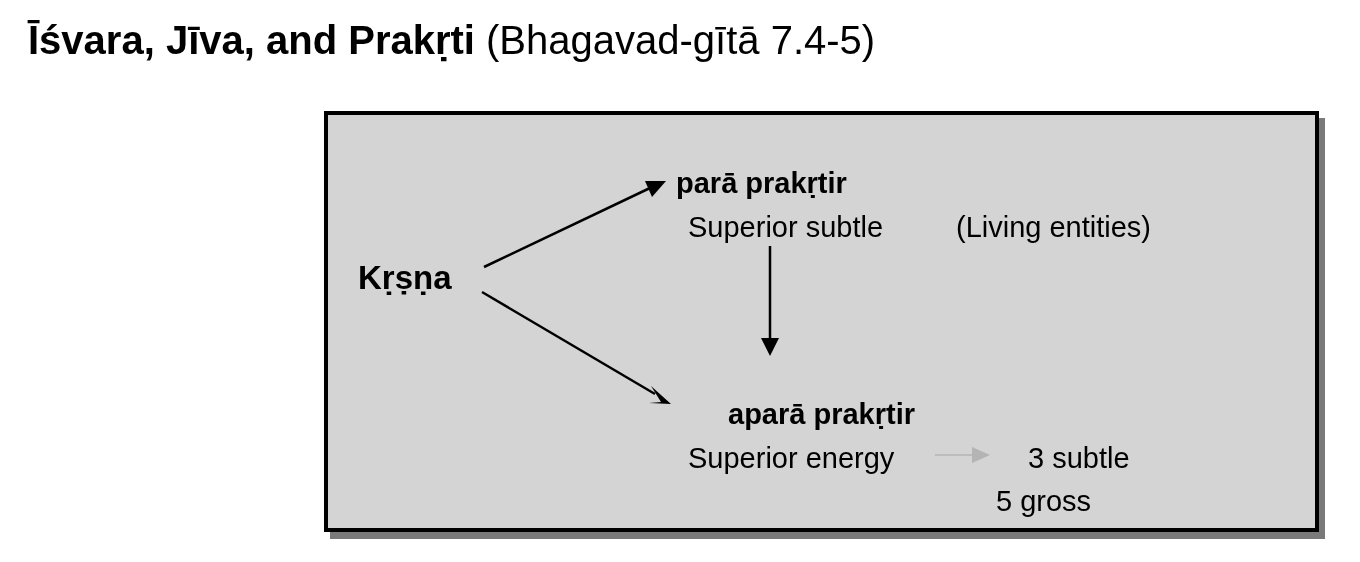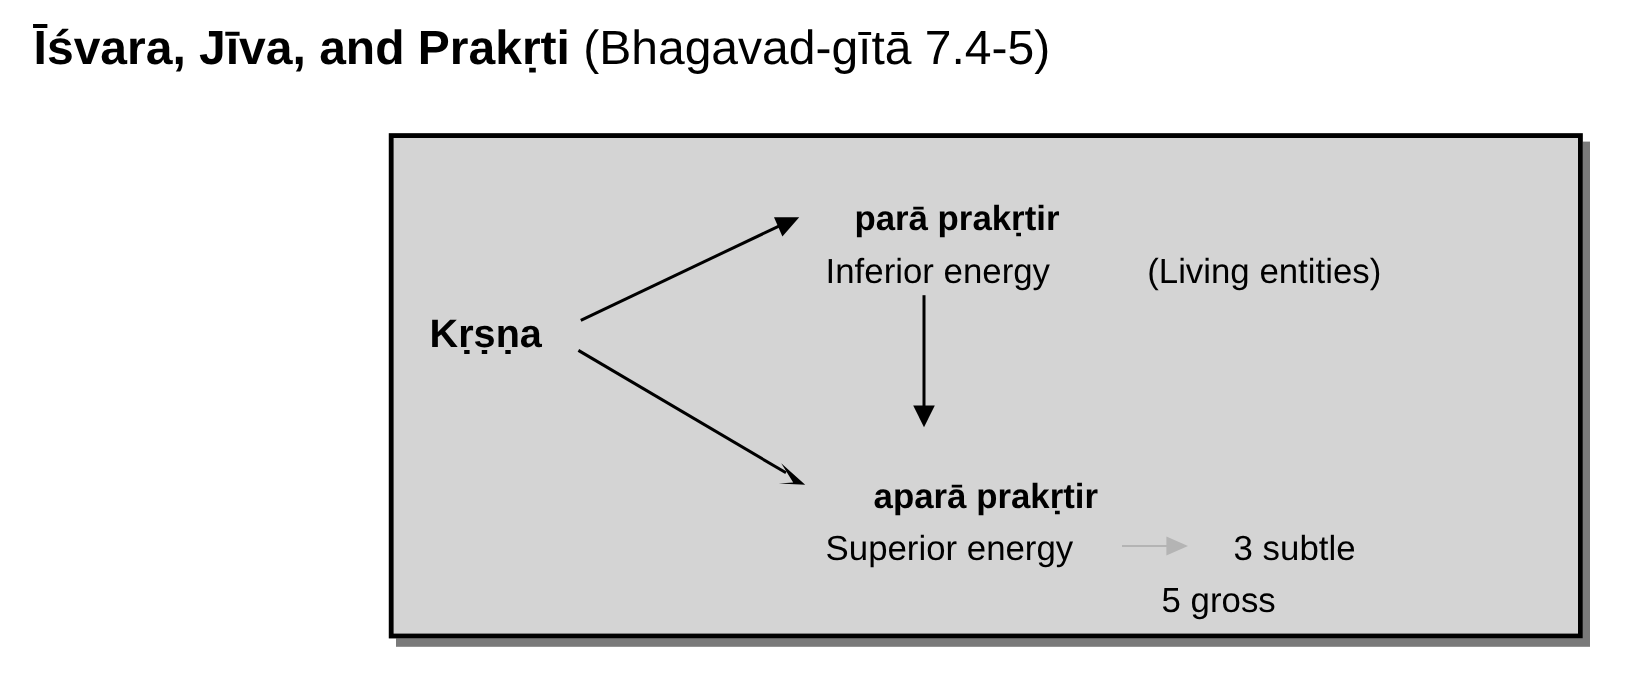--- a/index.html
+++ b/index.html
@@ -39,20 +39,20 @@
     <polygon points="761,338 779,338 770,356" fill="#000"></polygon>
   </g>
   <g>
     <line x1="935" y1="455" x2="975" y2="455" stroke="#b4b4b4" stroke-width="1.5"></line>
     <polygon points="972,447 972,463 990,455" fill="#b4b4b4"></polygon>
   </g>
 </svg>
 
 <div class="txt b" style="left:358px; top:259px; font-size:33px; line-height:38px;">Kṛṣṇa</div>
 
-<div class="txt b" style="left:712px; top:166px;text-align:center;">parā prakṛtir</div>
-<div class="txt" style="left:688px; top:210px;">Inferior energy</div>
+<div class="txt b" style="left:676px; top:166px;text-align:center;">parā prakṛtir</div>
+<div class="txt" style="left:688px; top:210px;">Superior subtle</div>
 <div class="txt" style="left:956px; top:210px;">(Living entities)</div>
 
 <div class="txt b" style="left:728px; top:397px;">aparā prakṛtir</div>
 <div class="txt" style="left:688px; top:441px;">Superior energy</div>
 <div class="txt" style="left:1028px; top:441px;text-align:center;">3 subtle</div>
-<div class="txt" style="left:968px; top:484px;">5 gross</div>
+<div class="txt" style="left:996px; top:484px;">5 gross</div>
 
 </body></html>

